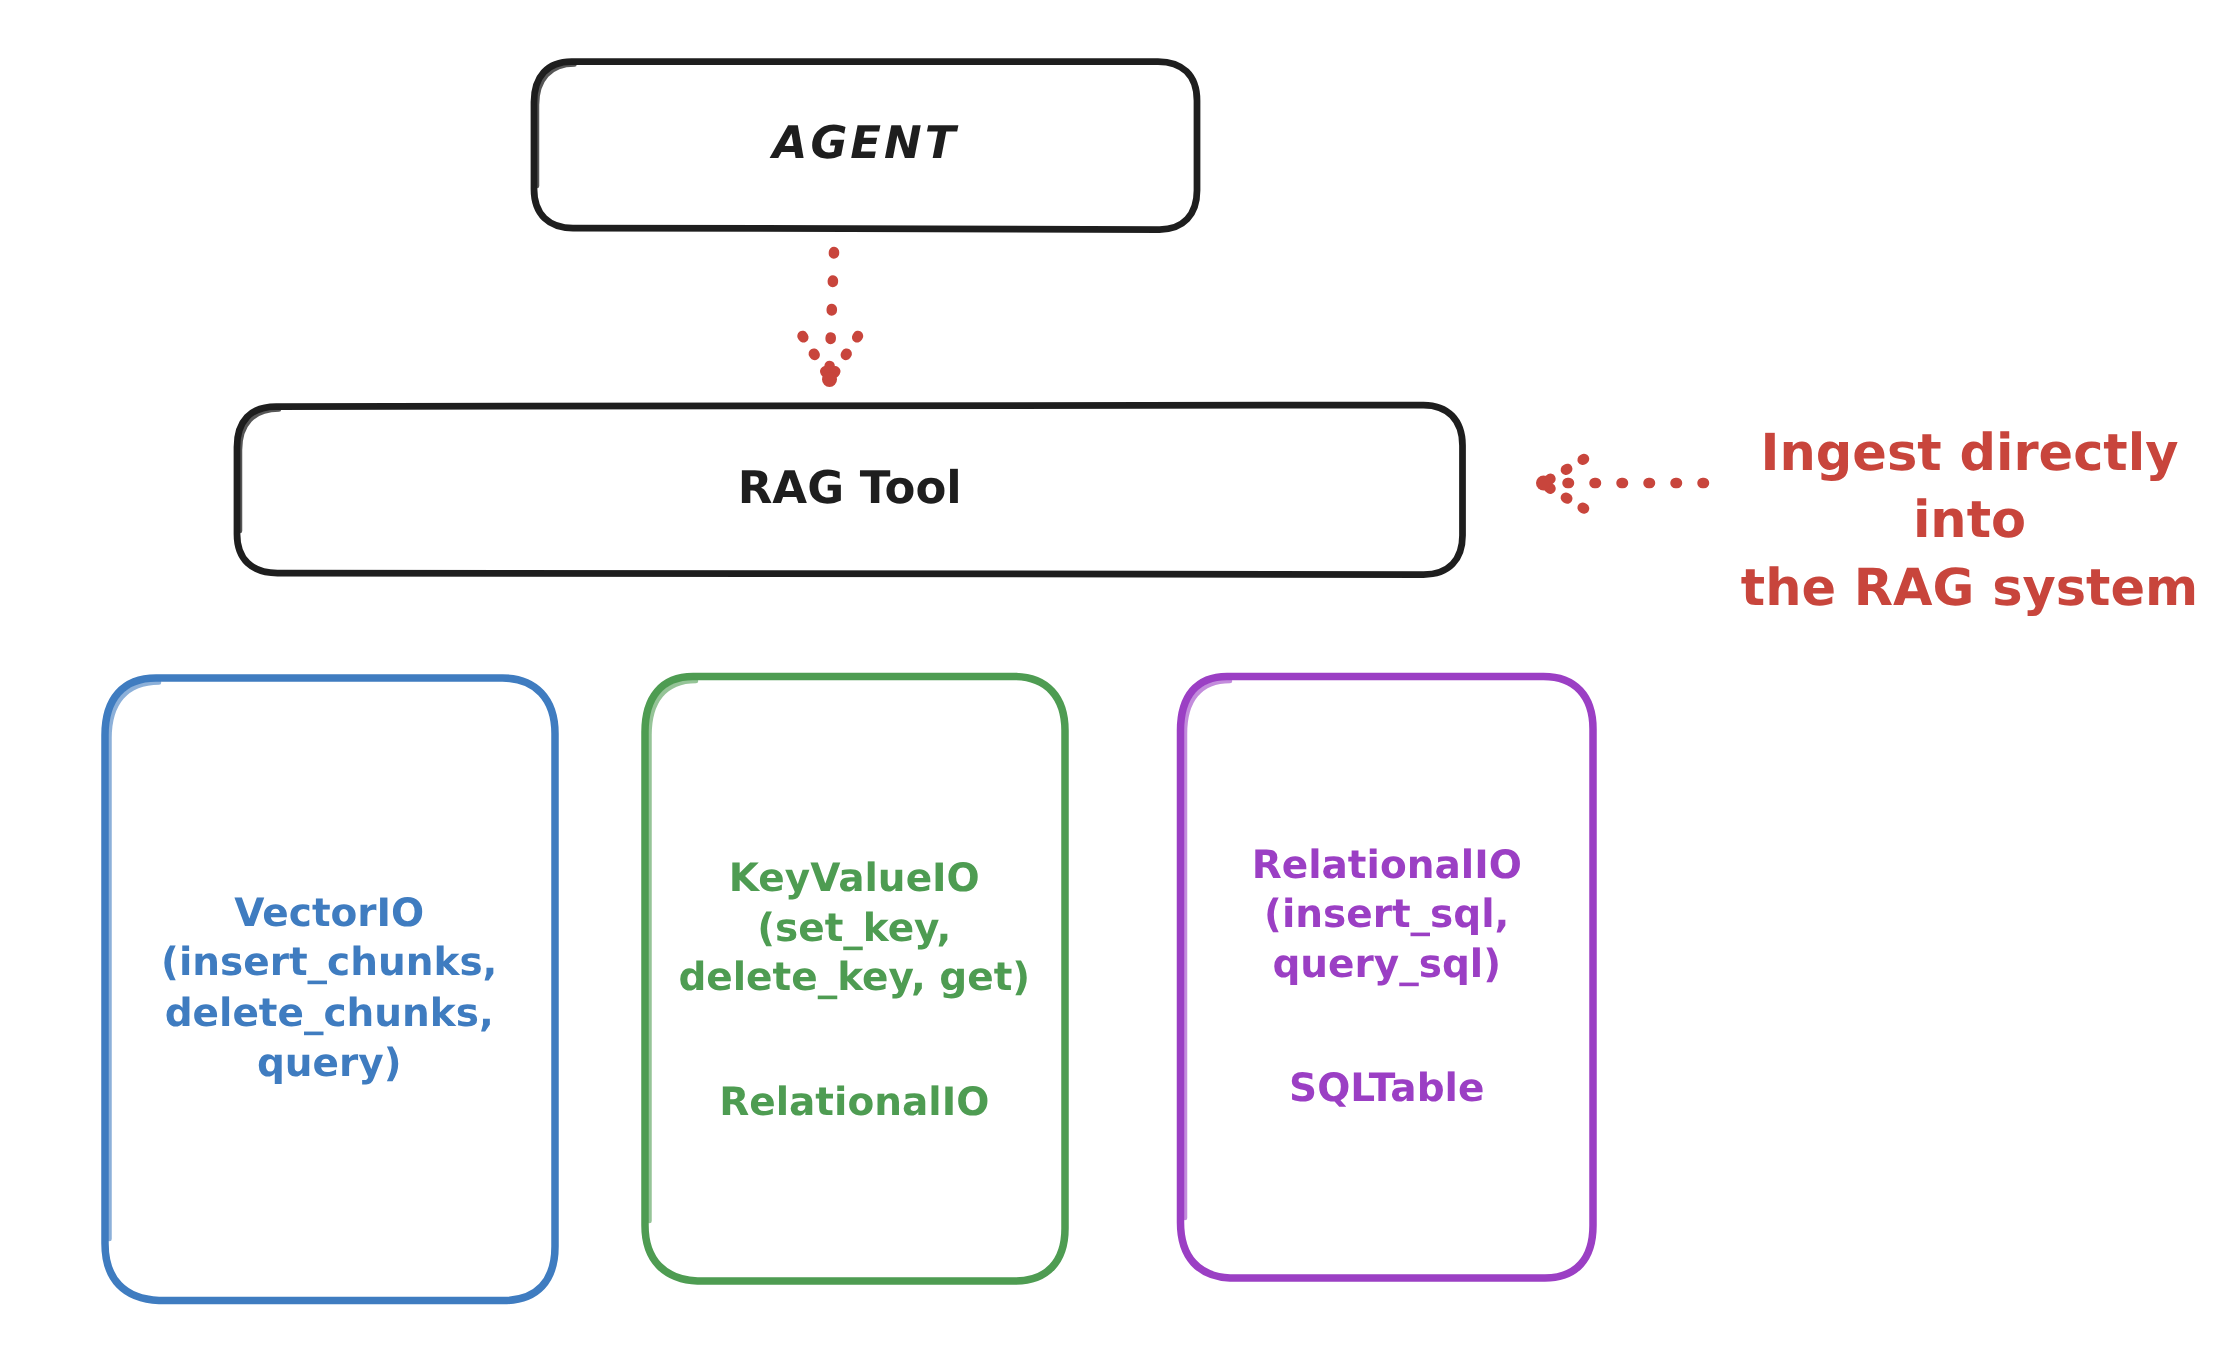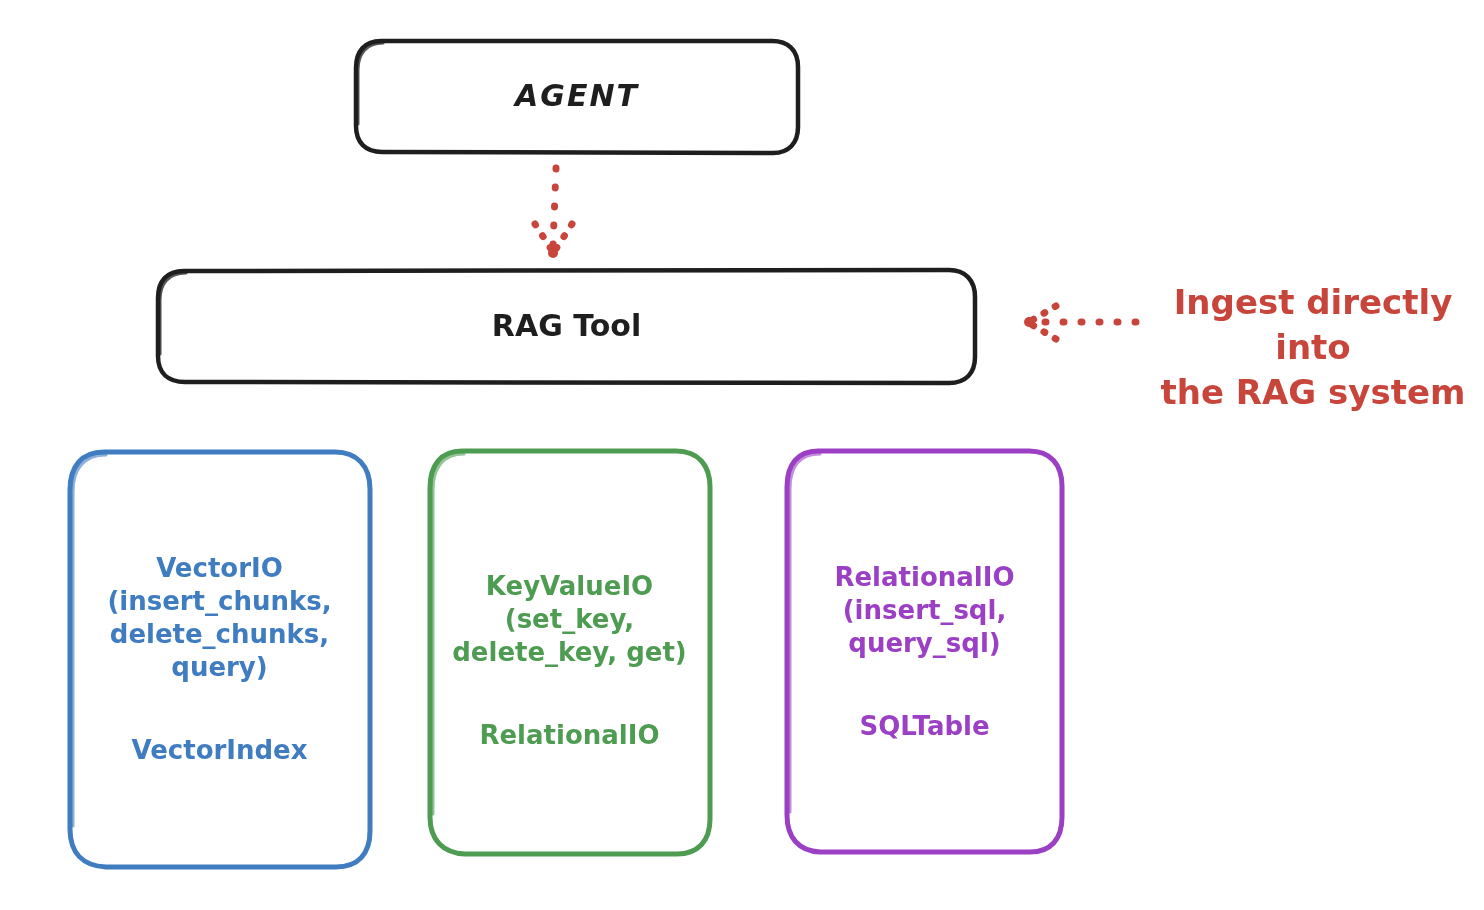--- a/index.html
+++ b/index.html
@@ -179,21 +179,20 @@
 
   <div class="node-label" id="agent-label">AGENT</div>
 
   <div class="node-label" id="ragtool-label">RAG Tool</div>
 
   <div class="node-label col-label" id="vectorio-label">
     <span class="col-block-primary">VectorIO
 (insert_chunks,
 delete_chunks,
 query)</span>
-    <span class="col-block-secondary">VectorIndex</span>
   </div>
 
   <div class="node-label col-label" id="keyvalueio-label">
     <span class="col-block-primary">KeyValueIO
 (set_key,
 delete_key, get)</span>
     <span class="col-block-secondary">RelationalIO</span>
   </div>
 
   <div class="node-label col-label" id="relationalio-label">

